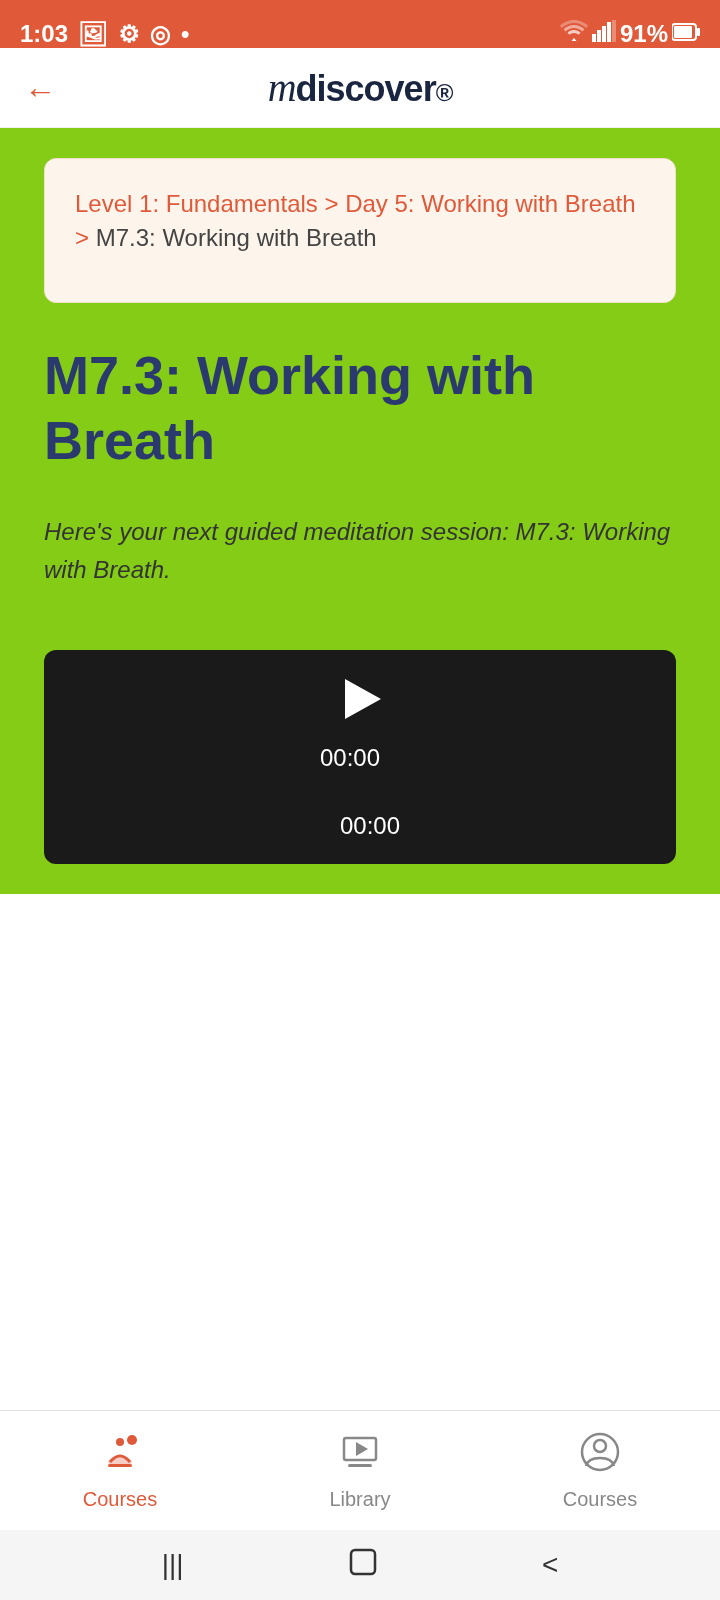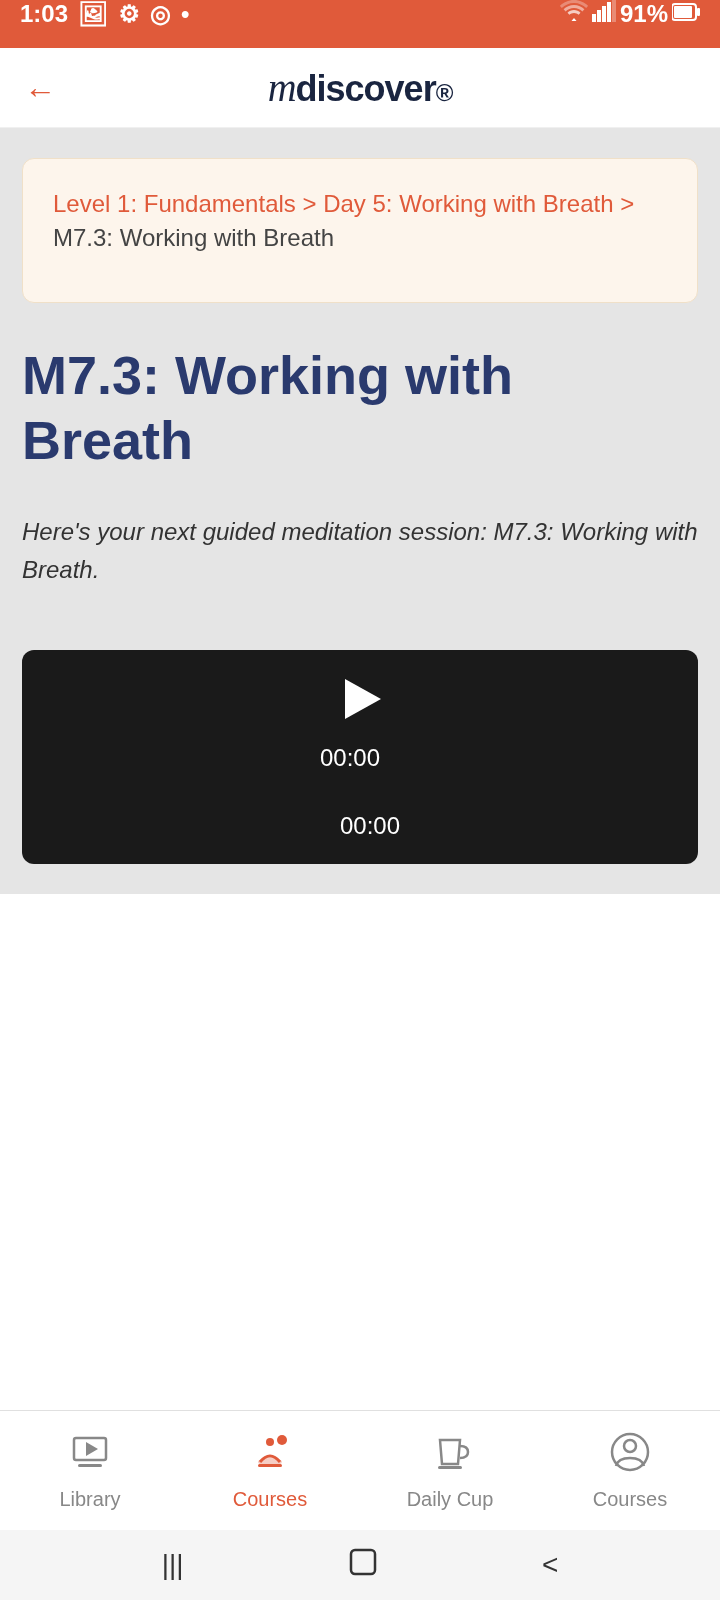--- a/index.html
+++ b/index.html
@@ -11,21 +11,21 @@
       background: #ffffff;
       overflow: hidden;
       position: relative;
     }
 
     
     .status-bar {
       background: #e05a3a;
       height: 48px;
       display: flex;
-      align-items: flex-start;
+      align-items: flex-end;
       justify-content: space-between;
       padding: 0 20px;
       color: white;
       font-size: 24px;
       font-weight: 600;
     }
     .status-left { display: flex; align-items: center; gap: 10px; }
     .status-right { display: flex; align-items: center; gap: 4px; }
 
     
@@ -47,22 +47,22 @@
     }
     .logo {
       font-size: 36px;
       font-weight: 700;
       color: #1a2540;
       letter-spacing: -1px;
     }
 
     
     .main-content {
-      padding: 30px 22px;
-      background: #e5e5e5;
+      padding: 30px 44px;
+      background: #84cc16;
     }
 
     
     .breadcrumb-card {
       background: #fdf5ec;
       border: 1px solid #f0e0c8;
       border-radius: 12px;
       padding: 28px 30px;
       margin-bottom: 40px;
     }
@@ -282,56 +282,46 @@
     <div class="progress-bar">
       <div class="progress-fill"></div>
     </div>
     <span class="time-end">00:00</span>
   </div>
 
 </div>
 
 <div class="bottom-nav">
 
+  <div class="nav-item active">
+    <span class="nav-icon active-icon">
+      <svg width="44" height="44" viewBox="0 0 44 44" fill="none">
+
+        <circle cx="22" cy="12" r="4" fill="#e05a3a"></circle>
+        <path d="M12 32 Q22 20 32 32" stroke="#e05a3a" stroke-width="3" fill="none"></path>
+        <ellipse cx="22" cy="32" rx="12" ry="4" fill="#e05a3a" opacity="0.3"></ellipse>
+
+        <circle cx="34" cy="10" r="5" fill="#e05a3a"></circle>
+        <rect x="10" y="34" width="24" height="3" rx="1.5" fill="#e05a3a"></rect>
+      </svg>
+    </span>
+    <span class="nav-label" style="color:#e05a3a;">Courses</span>
+  </div>
+
   <div class="nav-item">
     <span class="nav-icon inactive">
       <svg width="44" height="44" viewBox="0 0 44 44" fill="none">
         <rect x="6" y="8" width="32" height="22" rx="2" stroke="#888" stroke-width="2.5"></rect>
         <polygon points="18,12 30,19 18,26" fill="#888"></polygon>
         <rect x="10" y="34" width="24" height="3" rx="1.5" fill="#888"></rect>
       </svg>
     </span>
     <span class="nav-label">Library</span>
   </div>
 
-  <div class="nav-item active">
-    <span class="nav-icon active-icon">
-      <svg width="44" height="44" viewBox="0 0 44 44" fill="none">
-
-        <circle cx="22" cy="12" r="4" fill="#e05a3a"></circle>
-        <path d="M12 32 Q22 20 32 32" stroke="#e05a3a" stroke-width="3" fill="none"></path>
-        <ellipse cx="22" cy="32" rx="12" ry="4" fill="#e05a3a" opacity="0.3"></ellipse>
-
-        <circle cx="34" cy="10" r="5" fill="#e05a3a"></circle>
-        <rect x="10" y="34" width="24" height="3" rx="1.5" fill="#e05a3a"></rect>
-      </svg>
-    </span>
-    <span class="nav-label" style="color:#e05a3a;">Courses</span>
-  </div>
-
-  <div class="nav-item">
-    <span class="nav-icon inactive">
-      <svg width="44" height="44" viewBox="0 0 44 44" fill="none">
-        <path d="M12 10 L14 34 L30 34 L32 10 Z" stroke="#888" stroke-width="2.5" fill="none"></path>
-        <path d="M32 16 Q40 16 40 22 Q40 28 32 28" stroke="#888" stroke-width="2.5" fill="none"></path>
-        <rect x="10" y="36" width="24" height="3" rx="1.5" fill="#888"></rect>
-      </svg>
-    </span>
-    <span class="nav-label">Daily Cup</span>
-  </div>
 
   <div class="nav-item">
     <span class="nav-icon inactive">
       <svg width="44" height="44" viewBox="0 0 44 44" fill="none">
         <circle cx="22" cy="22" r="18" stroke="#888" stroke-width="2.5"></circle>
         <circle cx="22" cy="16" r="6" stroke="#888" stroke-width="2.5"></circle>
         <path d="M8 36 Q10 28 22 28 Q34 28 36 36" stroke="#888" stroke-width="2.5" fill="none"></path>
       </svg>
     </span>
     <span class="nav-label">Courses</span>

